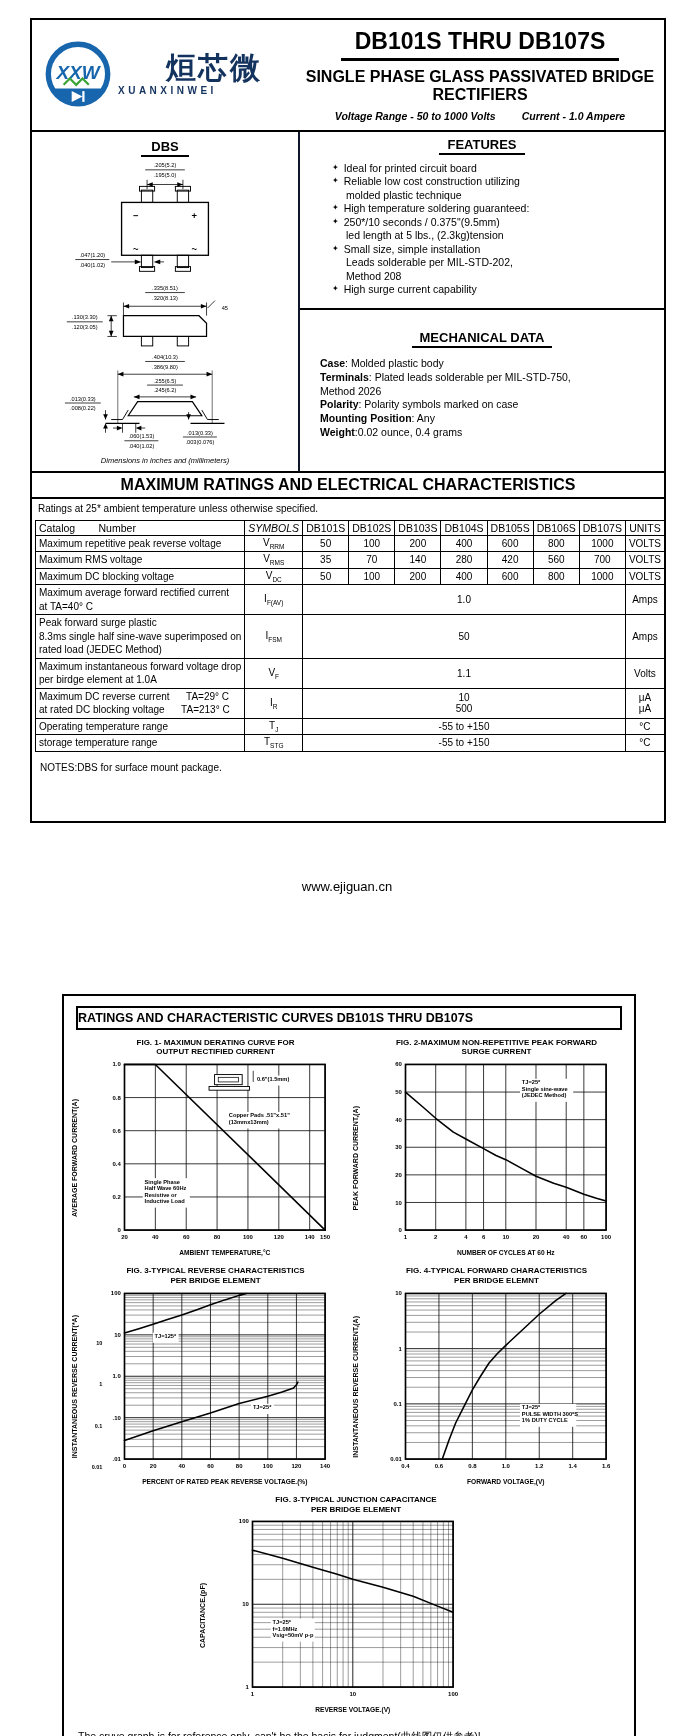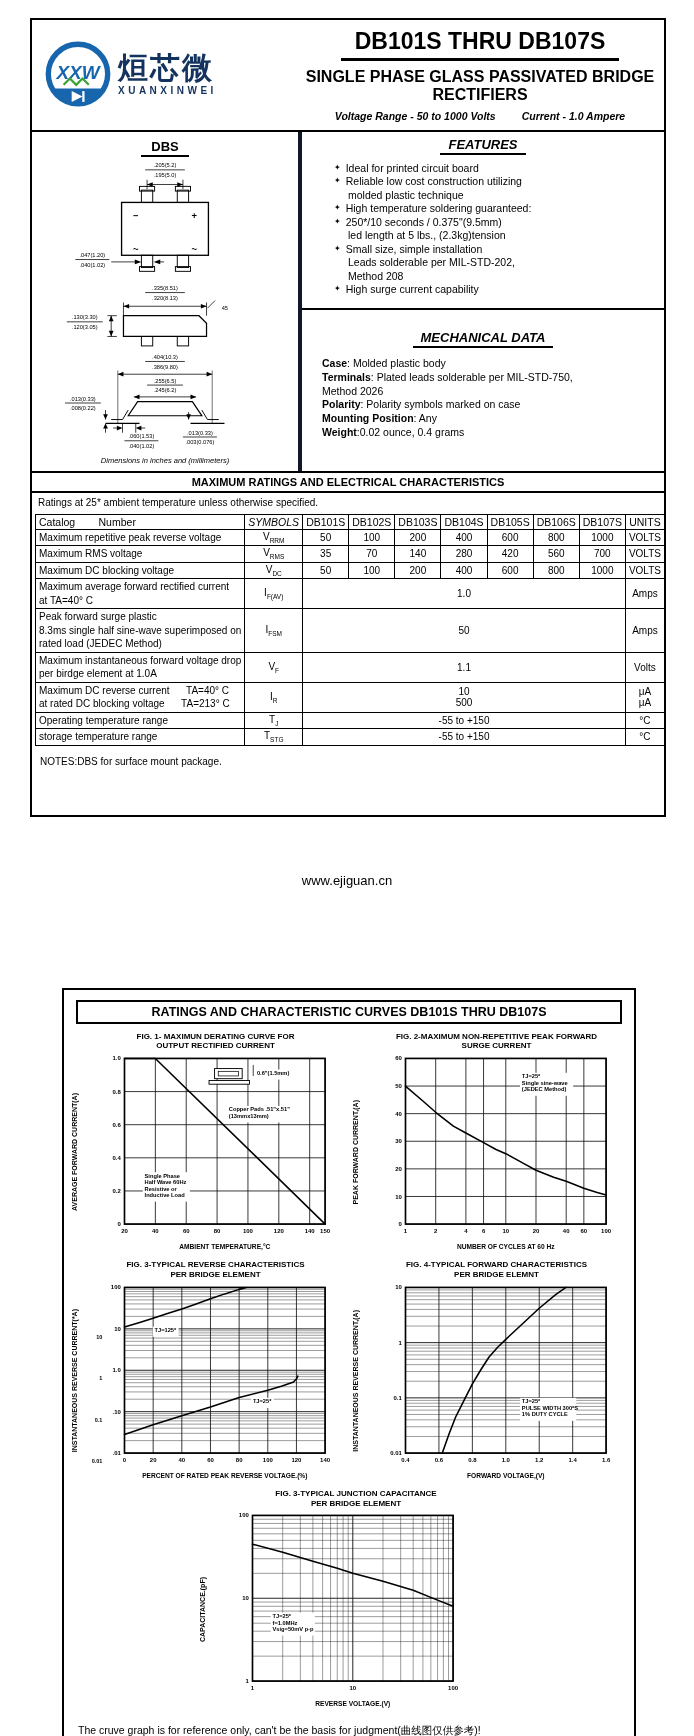--- a/index.html
+++ b/index.html
@@ -2,60 +2,60 @@
 <html><head>
 <meta charset="utf-8">
 <style>
   html,body{margin:0;padding:0;background:#fff;}
   body{width:694px;font-family:"Liberation Sans",sans-serif;color:#000;-webkit-font-smoothing:antialiased;}
   
   .page1-box{margin:18px 28px 0 30px;border:2px solid #000;}
   .p1-header{display:flex;border-bottom:2px solid #000;padding:6px 8px 8px 10px;align-items:center;}
   .logo{display:flex;align-items:center;width:262px;}
   .logo-text{margin-left:4px;}
-  .logo-cn{font-size:30px;font-weight:bold;color:#13325e;letter-spacing:2px;line-height:1;}
+  .logo-cn{font-size:30px;font-weight:bold;color:#13325e;letter-spacing:2px;line-height:1;margin-left:48px;}
   .logo-en{font-size:10px;font-weight:bold;color:#13325e;letter-spacing:3.5px;margin-top:2px;}
   .title-block{flex:1;text-align:center;padding-top:2px;}
   .part-title{font-size:23px;font-weight:bold;display:inline-block;border-bottom:3px solid #000;padding:0 14px 3px;}
   .subtitle{font-size:16px;font-weight:bold;margin-top:7px;}
   .range-line{font-size:10.5px;font-style:italic;font-weight:bold;margin-top:6px;display:flex;justify-content:center;gap:26px;}
   .p1-mid{display:flex;}
-  .pkg-col{width:266px;border-right:4px solid #0f172a;text-align:center;padding:5px 0 6px;}
+  .pkg-col{width:266px;border-right:2px solid #0f172a;text-align:center;padding:5px 0 6px;}
   .pkg-name{font-weight:bold;font-size:13px;display:inline-block;border-bottom:2px solid #000;padding:0 10px 1px;margin-bottom:2px;}
   .pkg-svg{width:236px;display:block;margin:0 auto;}
   .pkg-caption{font-size:7.5px;font-style:italic;margin-top:2px;}
   .pkg-svg text{font-family:"Liberation Sans",sans-serif;font-size:6px;fill:#000;}
   .pkg-svg .mark{font-size:10px;font-weight:bold;}
   .pkg-svg line,.pkg-svg rect,.pkg-svg path,.pkg-svg polyline{stroke:#000;fill:none;}
   .feat-col{flex:1;display:flex;flex-direction:column;}
   .features-box{border-bottom:2px solid #000;padding:5px 10px 12px;}
   .mech-box{padding:20px 10px 12px;flex:1;}
   .sec-title{text-align:center;font-weight:bold;font-size:13px;}
-  .sec-title span{display:inline-block;border-bottom:2px solid #000;padding:0 8px 1px;font-style:italic;}
+  .sec-title span{display:inline-block;border-bottom:2px solid #000;padding:0 8px 1px;}
   .features-list{margin:7px 0 0;padding:0 0 0 22px;font-size:10.5px;line-height:1.28;}
   .feat-item{margin:0;}
   .feat-first{display:flex;}
   .feat-bullet{margin-right:5px;font-size:8px;line-height:1.6;}
   .feat-cont{padding-left:14px;}
   .mech-lines{font-size:10.5px;line-height:1.3;margin-top:9px;padding-left:10px;}
-  .ratings-banner{border-bottom:2px solid #000;text-align:center;font-weight:bold;font-size:11px;padding:3px 0;}
+  .ratings-banner{border-bottom:2px solid #000;text-align:center;font-weight:bold;font-size:16px;padding:3px 0;}
   .ratings-notes{font-size:10px;padding:3px 6px 5px;line-height:1.3;}
   .ratings-table{width:calc(100% - 6px);margin:0 3px 0;border-collapse:collapse;font-size:10px;}
   .ratings-table td,.ratings-table th{border:1.5px solid #000;padding:1px 3px;vertical-align:middle;}
   .ratings-table th{font-weight:normal;font-size:10.5px;}
   .th-catalog{text-align:left;font-size:10.5px;white-space:pre;}
   .th-symbols{font-style:italic;font-size:8px;}
   .cell-desc{text-align:left;white-space:pre;line-height:1.35;}
   .cell-sym,.cell-val,.cell-unit{text-align:center;}
   .cell-sym sub{font-size:6.5px;}
   .notes-line{font-size:10px;padding:10px 8px 48px;}
   .site-footer{text-align:center;font-size:13px;margin-top:56px;}
   
   .page2-box{margin:100px 58px 0 62px;border:2px solid #000;padding:6px 4px 0;}
-  .p2-banner{border:2px solid #000;margin:4px 8px 8px;text-align:center;font-weight:bold;font-size:12.5px;padding:3px 0;}
+  .p2-banner{border:2px solid #000;margin:4px 8px 8px;text-align:left;font-weight:bold;font-size:12.5px;padding:3px 0;}
   #charts-grid{display:grid;grid-template-columns:1fr 1fr;justify-items:center;row-gap:8px;}
   .fig{width:276px;}
   .fig.center{grid-column:1 / -1;width:300px;}
   .fig-title{text-align:center;font-size:8px;font-weight:bold;line-height:1.2;margin-bottom:1px;padding-left:14px;}
   .fig-row{display:flex;align-items:center;}
   .fig-ylabel{writing-mode:vertical-rl;transform:rotate(180deg);font-size:7px;font-weight:bold;text-align:center;width:13px;line-height:1;}
   .fig-svg{width:254px;display:block;}
   .fig-svg text{font-family:"Liberation Sans",sans-serif;fill:#000;}
   .disclaimer{font-size:10.5px;padding:14px 10px 16px;}
 </style>
@@ -336,21 +336,21 @@
           <td class="cell-desc"><div>Maximum instantaneous forward voltage drop</div><div>per birdge element at 1.0A</div></td>
           <td class="cell-sym">V<sub>F</sub></td>
           <td class="cell-val" colspan="7">
             <div>1.1</div>
           </td>
           <td class="cell-unit">
             <div>Volts</div>
           </td>
         </tr>
         <tr>
-          <td class="cell-desc"><div>Maximum DC reverse current      TA=40° C</div><div>at rated DC blocking voltage      TA=213° C</div></td>
+          <td class="cell-desc"><div>Maximum DC reverse current      TA=29° C</div><div>at rated DC blocking voltage      TA=213° C</div></td>
           <td class="cell-sym">I<sub>R</sub></td>
           <td class="cell-val" colspan="7">
             <div>10</div>
             <div>500</div>
           </td>
           <td class="cell-unit">
             <div>μA</div>
             <div>μA</div>
           </td>
         </tr>

